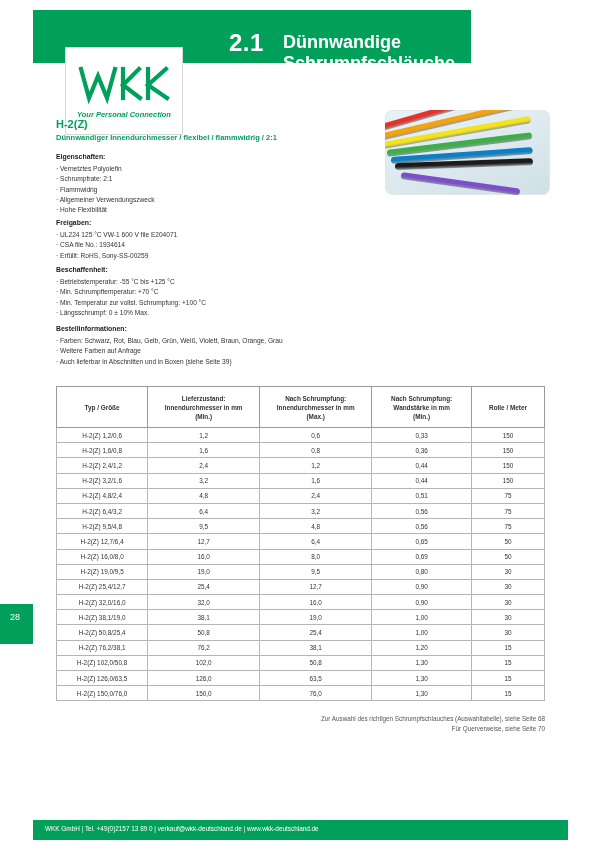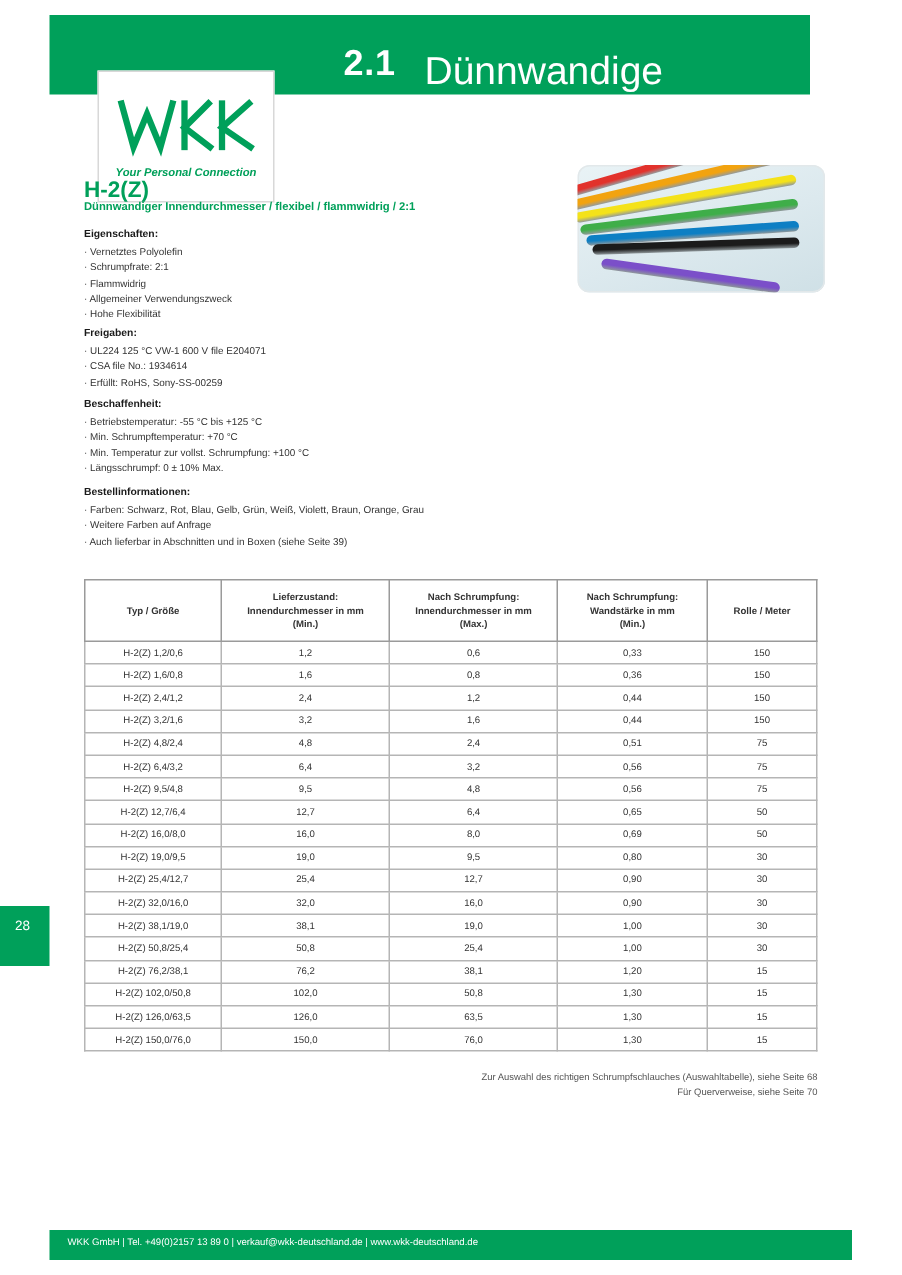--- a/index.html
+++ b/index.html
@@ -22,40 +22,40 @@
     width: 601px;
     height: 850px;
     background: #ffffff;
   }
 
   
   .header-bar {
     position: absolute;
     left: 33px;
     top: 10px;
-    width: 507px;
+    width: 438px;
     height: 53px;
     background: #00a05a;
   }
   .header-num {
     position: absolute;
     left: 196px;
     top: 19px;
     font-size: 24px;
     font-weight: bold;
     color: #ffffff;
     letter-spacing: 0.5px;
   }
   .header-title {
     position: absolute;
     left: 250px;
     top: 22px;
-    font-size: 26px;
+    font-size: 18px;
     color: #ffffff;
-    font-weight: normal;
+    font-weight: bold;
   }
 
   
   .logo-box {
     position: absolute;
     left: 65px;
     top: 10px;
     width: 118px;
     height: 88px;
     background: #ffffff;
@@ -96,21 +96,21 @@
     top: 8px;
     color: #ffffff;
     font-size: 9px;
   }
 
   
   .prod-title {
     position: absolute;
     left: 56px;
     top: 118px;
-    font-size: 15px;
+    font-size: 11px;
     font-weight: bold;
     color: #00a05a;
   }
   .prod-sub {
     position: absolute;
     left: 56px;
     top: 133px;
     font-size: 7.5px;
     font-weight: bold;
     color: #00a05a;

